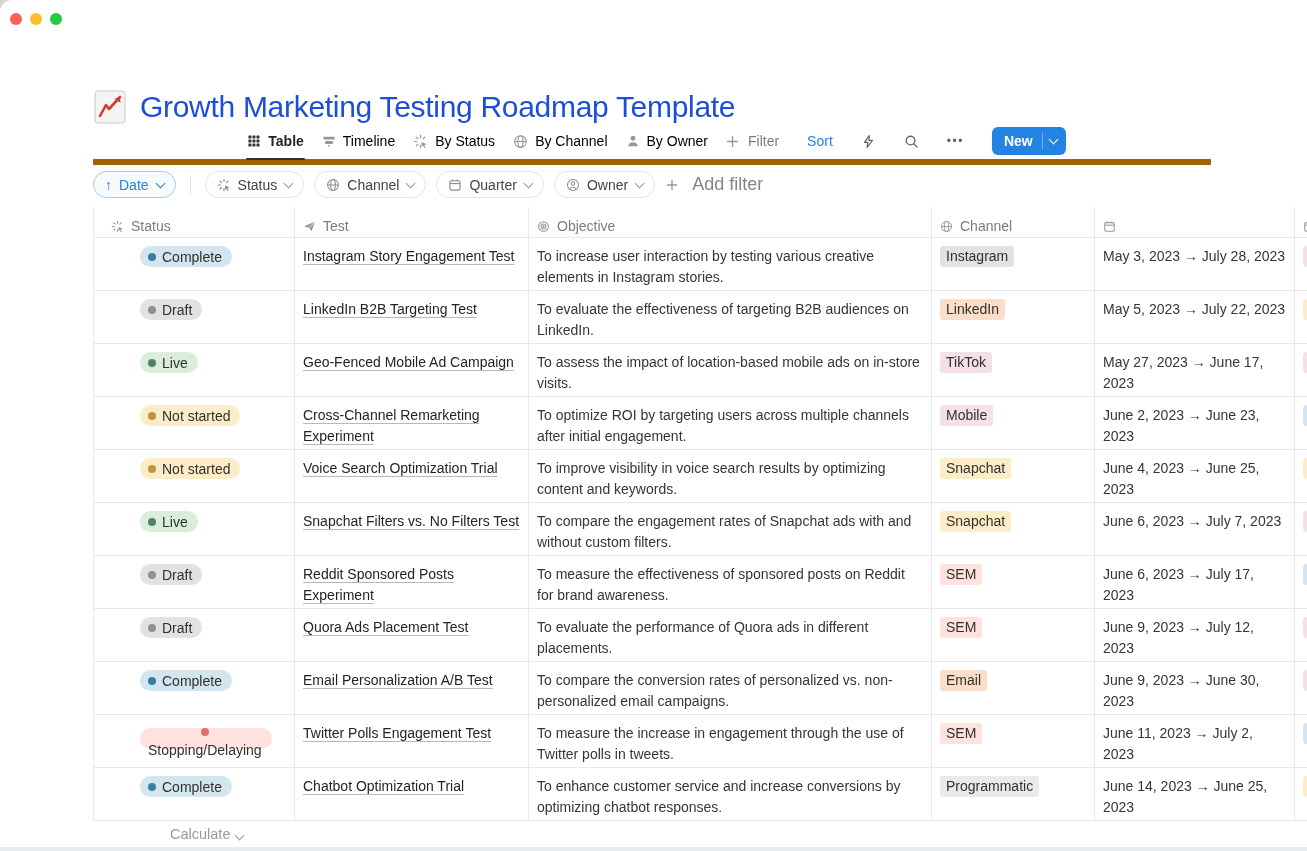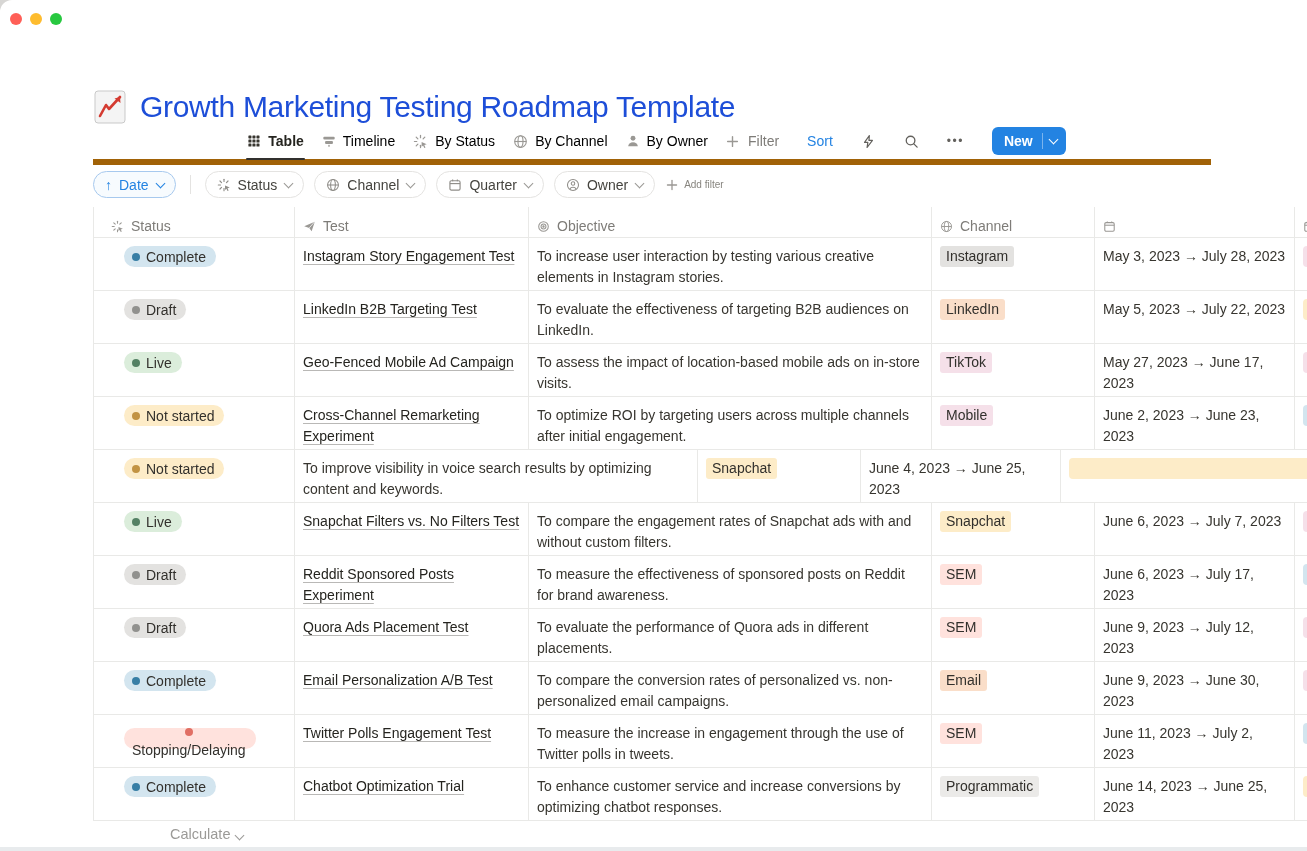--- a/index.html
+++ b/index.html
@@ -43,32 +43,32 @@
 
   
   .chipbar{position:absolute;top:171px;left:93px;display:flex;align-items:center;gap:10px;}
   .chip{height:27px;border:1px solid #E4E3E1;border-radius:14px;display:flex;align-items:center;gap:7px;
         padding:0 11px;font-size:14px;color:#45443F;box-sizing:border-box;cursor:pointer;}
   .chip .cicon{color:#8F8D88;display:inline-flex;}
   .chip .cchev{color:#9A9894;display:inline-flex;margin-left:1px;}
   .chip.sort-active{border-color:#A7C9EE;background:#F7FBFE;color:var(--accent,#2383E2);}
   .chip.sort-active .cchev{color:var(--accent,#2383E2);}
   .chip-divider{width:1px;height:19px;background:#E4E3E1;margin:0 4px;}
-  .add-filter{display:flex;align-items:center;gap:5px;color:#87857F;font-size:10px;cursor:pointer;}
+  .add-filter{display:flex;align-items:center;gap:13px;color:#87857F;font-size:18px;cursor:pointer;}
   .plus-g{display:inline-flex;color:#9A9894;}
 
   
   .table{position:absolute;top:207px;left:0;width:1307px;}
   .thead,.trow{display:flex;margin-left:93px;width:1214px;box-sizing:border-box;}
   .thead{height:31px;border-bottom:1px solid #E9E9E7;align-items:center;color:#7E7C78;font-size:14px;}
   .thead .cell{display:flex;align-items:center;gap:7px;height:100%;box-sizing:border-box;}
   .thead .hicon{color:#9A9894;display:inline-flex;}
   .trow{height:53px;border-bottom:1px solid #E9E9E7;font-size:14px;}
   .cell{box-sizing:border-box;border-right:1px solid #E9E9E7;padding:8px 8px 0 8px;overflow:hidden;}
-  .c-status{width:202px;padding-left:30px;border-left:1px solid #E9E9E7;}
+  .c-status{width:202px;padding-left:46px;border-left:1px solid #E9E9E7;}
   .thead .c-status{padding-left:17px;}
   .c-test{width:234px;}
   .c-objective{width:403px;line-height:20.5px;}
   .c-channel{width:163px;}
   .c-date{width:200px;line-height:20.5px;}
   .c-extra{flex:1;border-right:none;padding-right:0;}
 
   .status-pill{display:inline-flex;align-items:center;gap:6px;height:21px;padding:0 10px 0 8px;
                border-radius:11px;color:#32302C;white-space:nowrap;cursor:pointer;}
   .dot{width:8px;height:8px;border-radius:50%;flex:0 0 auto;}
@@ -432,20 +432,23 @@
       <span class="edge-pill" style="background: rgb(211, 229, 239);"></span>
     </div>
   </div>
         <div class="trow">
     <div class="cell c-status">
       <span class="status-pill" style="background: rgb(253, 236, 200);">
         <span class="dot" style="background: rgb(194, 147, 67);"></span>
         <span>Not started</span>
       </span>
     </div>
+    <div class="cell c-test">
+      <span class="test-link">Voice Search Optimization Trial</span>
+    </div>
     <div class="cell c-objective">To improve visibility in voice search results by optimizing content and keywords.</div>
     <div class="cell c-channel">
       <span class="tag" style="background: rgb(253, 236, 200);">Snapchat</span>
     </div>
     <div class="cell c-date">June 4, 2023 → June 25, 2023</div>
     <div class="cell c-extra">
       <span class="edge-pill" style="background: rgb(253, 236, 200);"></span>
     </div>
   </div>
         <div class="trow">

